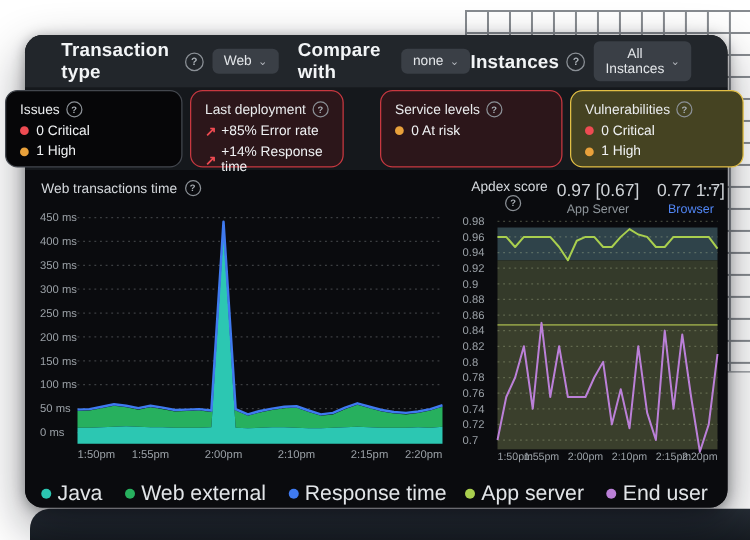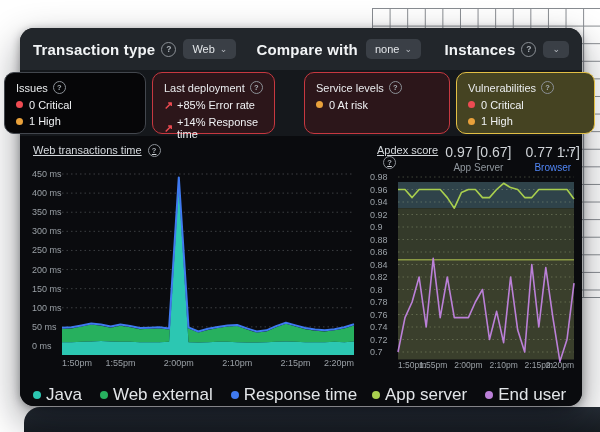--- a/index.html
+++ b/index.html
@@ -16,21 +16,21 @@
 
   
   .backdrop-strip{position:absolute;left:24px;top:407px;right:0;bottom:0;z-index:0;
     background:linear-gradient(180deg,#262d35,#171c22);border-top-left-radius:16px;}
 
   
   .panel{position:absolute;left:20px;top:28px;width:562px;height:378px;z-index:2;
     border-radius:14px;background:#0c0d10;
     box-shadow:0 16px 38px rgba(8,12,20,.45),0 2px 10px rgba(0,0,0,.35);}
   .panel-header{position:absolute;left:0;top:0;right:0;height:42px;background:#22262b;
-    border-radius:14px 14px 0 0;display:flex;align-items:center;padding:0 13px;box-sizing:border-box;}
+    border-radius:14px 14px 0 0;display:flex;align-items:center;padding:0 29px;box-sizing:border-box;}
   .cards-band{position:absolute;left:0;top:42px;right:0;height:66px;background:#15181c;}
   .charts-band{position:absolute;left:0;top:108px;right:0;bottom:0;background:#0a0b0e;
     border-radius:0 0 14px 14px;}
 
   .hdr-label{font-size:15px;font-weight:bold;color:#f2f4f6;letter-spacing:.2px;}
   .help-icon{display:inline-flex;align-items:center;justify-content:center;width:13px;height:13px;
     border:1.2px solid #8b9096;border-radius:50%;color:#aab0b6;font-size:8.5px;font-weight:bold;
     margin:0 7px 0 6px;flex:none;}
   .dropdown{display:inline-flex;align-items:center;gap:5px;background:#3a3f46;color:#e3e6e9;
     border:none;border-radius:5px;padding:4px 9px;font-size:11px;font-family:inherit;cursor:pointer;}
@@ -46,22 +46,22 @@
   .card.yellow{background:#454322;border:1.5px solid #e2bf45;}
   .card-title{display:flex;align-items:center;font-size:11px;color:#e9ebed;}
   .card-title .help-icon{width:11px;height:11px;font-size:7.5px;margin:0 0 0 5px;}
   .card-row{display:flex;align-items:center;margin-top:4.5px;font-size:11px;color:#f0f2f4;}
   .dot{width:7px;height:7px;border-radius:50%;margin-right:6px;flex:none;}
   .dot-critical{background:#ee4b52;}
   .dot-high{background:#e9a13b;}
   .trend-arrow{color:#ee4b52;font-size:11px;font-weight:bold;width:13px;flex:none;}
 
   
-  .chart-title{position:absolute;display:flex;align-items:flex-start;font-size:11px;color:#d5d9dd;
-    z-index:3;text-decoration:underline;}
+  .chart-title{position:absolute;display:flex;align-items:center;font-size:11px;color:#d5d9dd;
+    z-index:3;}
   .chart-title .help-icon{width:11px;height:11px;font-size:7.5px;margin:0 0 0 6px;}
 
   .apdex-stats{position:absolute;left:438px;top:144px;width:142px;display:flex;
     justify-content:flex-end;gap:14px;z-index:3;}
   .stat-col{text-align:center;}
   .stat-val{font-size:14px;color:#cfd3d7;}
   .stat-lbl{font-size:10px;color:#8f969c;margin-top:2px;}
   .stat-lbl.browser{color:#5186f5;}
   .more-icon{position:absolute;left:562px;top:143px;color:#aab0b6;font-size:12px;font-weight:bold;
     z-index:4;cursor:pointer;letter-spacing:1px;}
@@ -96,20 +96,21 @@
       <span class="hdr-label">Compare with</span>
       <span style="width:8px"></span>
       <button class="dropdown">
         <span>none</span>
         <span class="chev">⌄</span>
       </button>
       <span class="spacer"></span>
       <span class="hdr-label">Instances</span>
       <span class="help-icon">?</span>
       <button class="dropdown">
+        <span>All Instances</span>
         <span class="chev">⌄</span>
       </button>
     </div>
   </div>
 
   <div class="card neutral" style="left:4px;width:142px;">
     <div class="card-title">
         <span>Issues</span>
       <span class="help-icon">?</span>
       </div>

